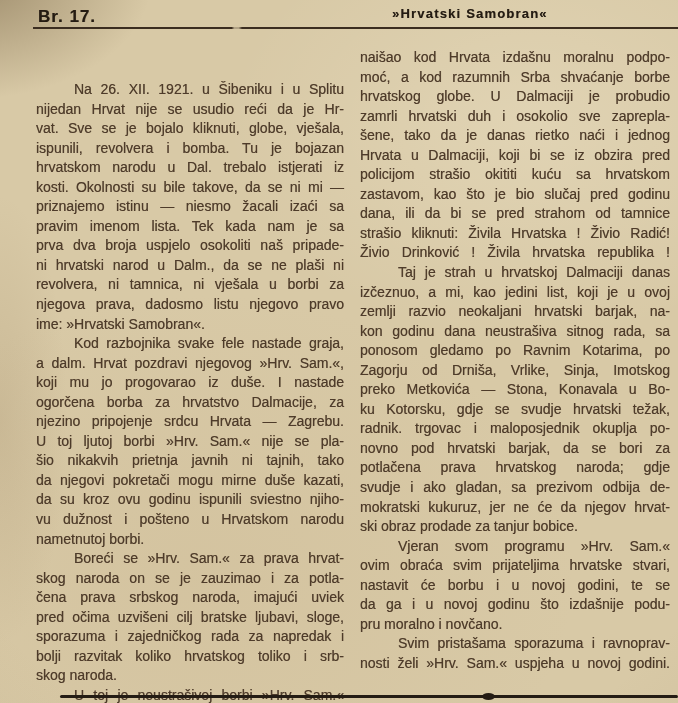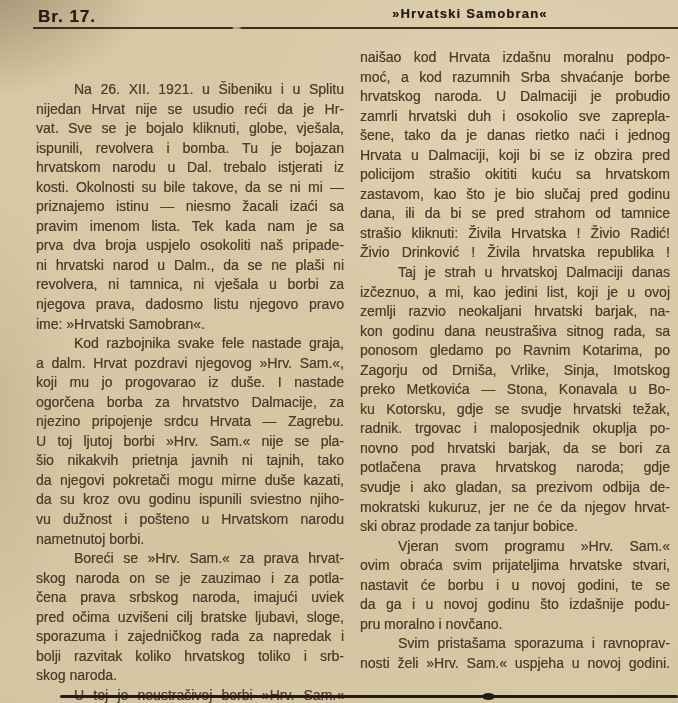--- a/index.html
+++ b/index.html
@@ -97,21 +97,21 @@
       <div class="line">pred očima uzvišeni cilj bratske ljubavi, sloge,</div>
       <div class="line">sporazuma i zajedničkog rada za napredak i</div>
       <div class="line">bolji razvitak koliko hrvatskog toliko i srb-</div>
       <div class="line end">skog naroda.</div>
       <div class="line indent">U toj je neustrašivoj borbi »Hrv. Sam.«</div>
     </div>
 
   <div class="column col-right">
       <div class="line">naišao kod Hrvata izdašnu moralnu podpo-</div>
       <div class="line">moć, a kod razumnih Srba shvaćanje borbe</div>
-      <div class="line">hrvatskog naroda. U Dalmaciji je probudio</div>
+      <div class="line">hrvatskog globe. U Dalmaciji je probudio</div>
       <div class="line">zamrli hrvatski duh i osokolio sve zaprepla-</div>
       <div class="line">šene, tako da je danas rietko naći i jednog</div>
       <div class="line">Hrvata u Dalmaciji, koji bi se iz obzira pred</div>
       <div class="line">policijom strašio okititi kuću sa hrvatskom</div>
       <div class="line">zastavom, kao što je bio slučaj pred godinu</div>
       <div class="line">dana, ili da bi se pred strahom od tamnice</div>
       <div class="line">strašio kliknuti: Živila Hrvatska ! Živio Radić!</div>
       <div class="line">Živio Drinković ! Živila hrvatska republika !</div>
       <div class="line indent">Taj je strah u hrvatskoj Dalmaciji danas</div>
       <div class="line">izčeznuo, a mi, kao jedini list, koji je u ovoj</div>

